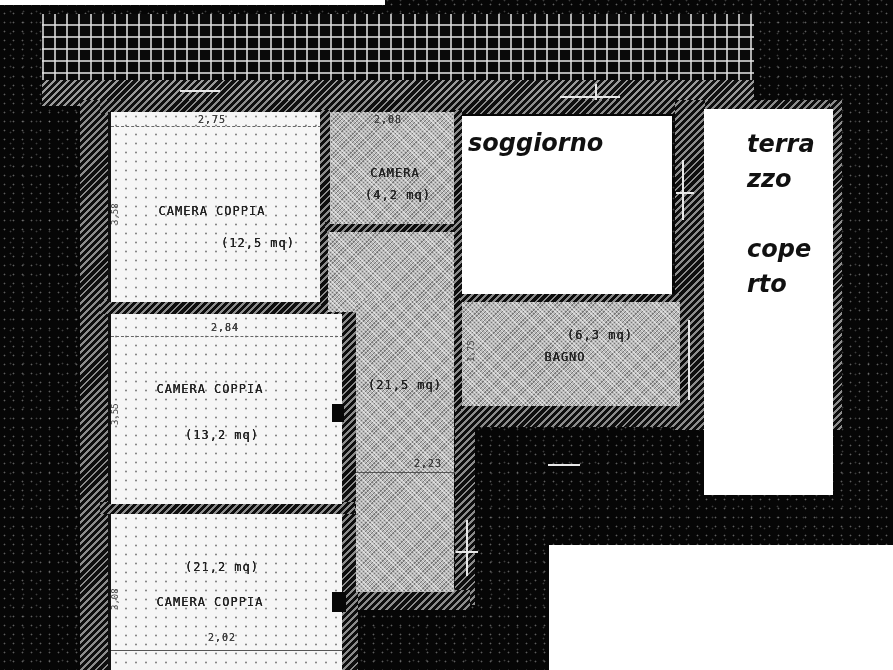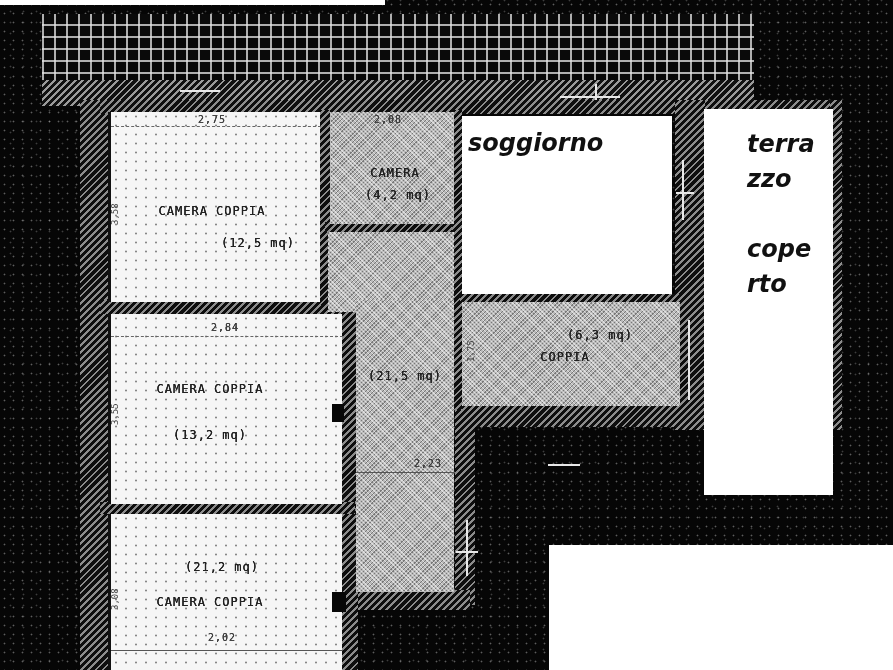--- a/index.html
+++ b/index.html
@@ -118,45 +118,45 @@
 
 <div class="room room-gray" style="left:330px;top:112px;width:124px;height:112px;"></div>
 <span class="scan-label small" style="left:388px;top:114px;">2,08</span>
 <span class="scan-label" style="left:395px;top:166px;">CAMERA</span>
 <span class="scan-label" style="left:398px;top:188px;">(4,2 mq)</span>
 
 <div class="room room-gray" style="left:328px;top:232px;width:126px;height:80px;"></div>
 <div class="room room-gray" style="left:356px;top:300px;width:98px;height:292px;">
   <div class="hline" style="left:0;top:172px;width:98px;"></div>
 </div>
-<span class="scan-label" style="left:405px;top:369px;">(21,5 mq)</span>
+<span class="scan-label" style="left:405px;top:378px;">(21,5 mq)</span>
 <span class="scan-label small" style="left:428px;top:458px;">2,23</span>
 
 <div class="room room-light" style="left:108px;top:314px;width:234px;height:190px;">
   <div class="hline" style="left:0;top:22px;width:232px;border-top:1px dashed #666;background:none;"></div>
 </div>
 <div class="wall-dark" style="left:332px;top:404px;width:12px;height:18px;"></div>
 <span class="scan-label small" style="left:225px;top:322px;">2,84</span>
 <span class="dim-vert" style="left:110px;top:425px;">3,55</span>
 <span class="scan-label" style="left:210px;top:382px;">CAMERA COPPIA</span>
-<span class="scan-label" style="left:210px;top:428px;text-align:center;">(13,2 mq)</span>
+<span class="scan-label" style="left:222px;top:428px;text-align:center;">(13,2 mq)</span>
 
 <div class="room room-light" style="left:108px;top:514px;width:234px;height:156px;">
   <div class="hline" style="left:0;top:136px;width:232px;"></div>
 </div>
 <div class="wall-dark" style="left:332px;top:592px;width:14px;height:20px;"></div>
 <span class="dim-vert" style="left:110px;top:610px;">3,08</span>
 <span class="scan-label" style="left:222px;top:560px;">(21,2 mq)</span>
 <span class="scan-label" style="left:210px;top:595px;">CAMERA COPPIA</span>
 <span class="scan-label small" style="left:222px;top:632px;">2,02</span>
 
 <div class="room room-gray" style="left:462px;top:302px;width:218px;height:104px;"></div>
 <span class="dim-vert" style="left:466px;top:362px;">1,75</span>
 <span class="scan-label" style="left:600px;top:328px;">(6,3 mq)</span>
-<span class="scan-label" style="left:565px;top:350px;">COPPIA</span>
+<span class="scan-label" style="left:565px;top:350px;">BAGNO</span>
 
 <div class="room room-white" style="left:462px;top:116px;width:210px;height:178px;">
   <span class="big-label" style="left:6px;top:12px;line-height:30px;">soggiorno</span>
 </div>
 
 <div class="room room-white" style="left:704px;top:109px;width:129px;height:386px;">
   <div class="big-label" style="left:43px;top:18px;">
     <div>terra</div>
     <div>zzo</div>
     <div style="height:35px;"></div>

